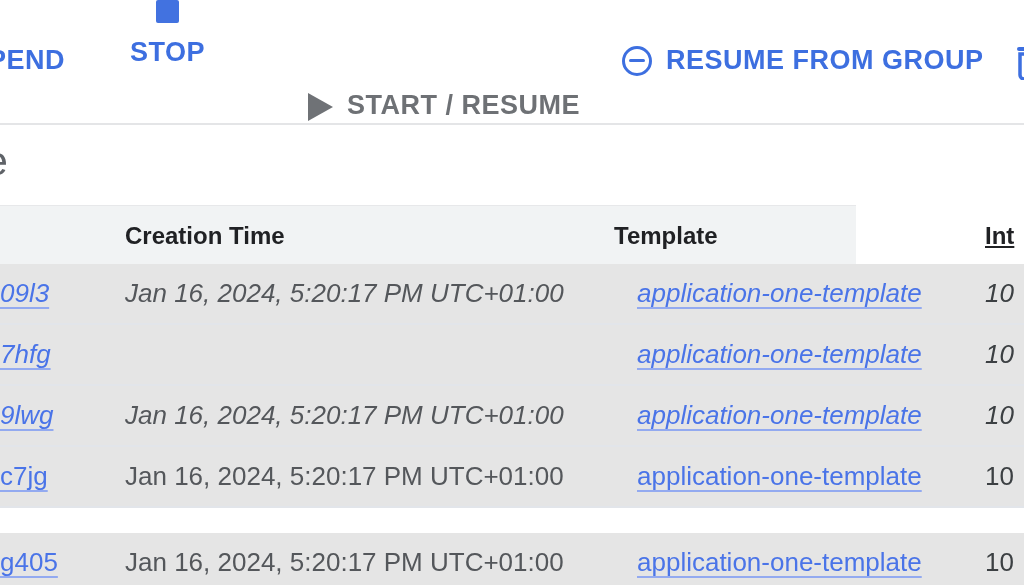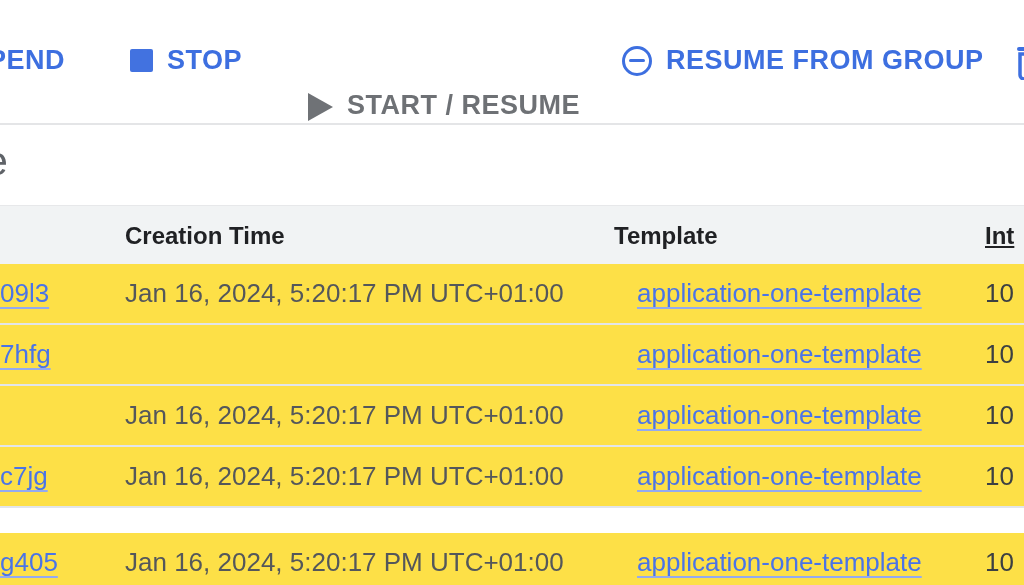--- a/index.html
+++ b/index.html
@@ -14,39 +14,39 @@
   .tb-label{font-size:27px;font-weight:700;letter-spacing:.5px;white-space:nowrap;}
   .blue{color:#3d6fe0;}
   .gray{color:#6e7175;}
   .stop-square{width:23px;height:23px;background:#4272e0;border-radius:2px;flex:0 0 auto;}
   .play-tri{width:0;height:0;border-top:14px solid transparent;border-bottom:14px solid transparent;
             border-left:25px solid #6f7276;flex:0 0 auto;}
   .minus-circle{width:24px;height:24px;border:3px solid #3d6fe0;border-radius:50%;position:relative;flex:0 0 auto;}
   .minus-circle::after{content:"";position:absolute;left:4px;right:4px;top:50%;margin-top:-1.5px;height:3px;
             background:#3d6fe0;border-radius:2px;}
   .suspend-btn{left:-12px;}
-  .stop-btn{left:130px;}
+  .stop-btn{left:130px;flex-direction:column;}
   .start-btn{left:308px;align-items:flex-end;}
   .remove-btn{left:622px;}
   .trash-btn{left:1014px;}
 
   
   .partial-heading{position:absolute;left:-15px;top:138px;font-size:41px;color:#5f6368;}
 
   
-  .thead{position:absolute;left:0;top:205px;width:1024px;height:59px;background:#f1f3f4;
+  .thead{position:absolute;left:0;top:205px;width:856px;height:59px;background:#f1f3f4;
          border-top:1px solid #e7e8ea;border-bottom:2px solid #dde0e4;}
   .th{position:absolute;top:0;height:59px;line-height:59px;font-size:24px;font-weight:700;
       color:#202124;white-space:nowrap;cursor:pointer;}
   .th-creation{left:125px;}
   .th-template{left:614px;}
   .th-internal{left:985px;text-decoration:underline;}
 
-  .row{position:absolute;left:0;width:1024px;height:59px;border-bottom:2px solid #e2e5ea;background:#fde047;}
-  .row.selected{background:#fde047;}
+  .row{position:absolute;left:0;width:1024px;height:59px;border-bottom:2px solid #e2e5ea;background:#e5e5e5;}
+  .row.selected{background:#e5e5e5;font-style:italic;}
   .cell{position:absolute;top:0;height:59px;line-height:59px;font-size:26px;white-space:nowrap;}
   .c-name{left:0;}
   .c-creation{left:125px;color:#54575b;}
   .c-template{left:637px;}
   .c-ip{left:985px;color:#3c4043;}
   a.tlink{color:#4a74e8;text-decoration:underline;text-decoration-thickness:2px;
           text-underline-offset:5px;text-decoration-color:#93aaf0;cursor:pointer;}
 </style>
 </head>
 <body>
@@ -95,20 +95,21 @@
     <span class="cell c-creation">Jan 16, 2024, 5:20:17 PM UTC+01:00</span>
     <span class="cell c-template"><a class="tlink">application-one-template</a></span>
     <span class="cell c-ip">10</span>
   </div>
   <div class="row selected" style="top: 325px;">
     <span class="cell c-name"><a class="tlink">7hfg</a></span>
     <span class="cell c-template"><a class="tlink">application-one-template</a></span>
     <span class="cell c-ip">10</span>
   </div>
   <div class="row selected" style="top: 386px;">
+    <span class="cell c-name"><a class="tlink">9lwg</a></span>
     <span class="cell c-creation">Jan 16, 2024, 5:20:17 PM UTC+01:00</span>
     <span class="cell c-template"><a class="tlink">application-one-template</a></span>
     <span class="cell c-ip">10</span>
   </div>
   <div class="row" style="top: 447px;">
     <span class="cell c-name"><a class="tlink">c7jg</a></span>
     <span class="cell c-creation">Jan 16, 2024, 5:20:17 PM UTC+01:00</span>
     <span class="cell c-template"><a class="tlink">application-one-template</a></span>
     <span class="cell c-ip">10</span>
   </div>

